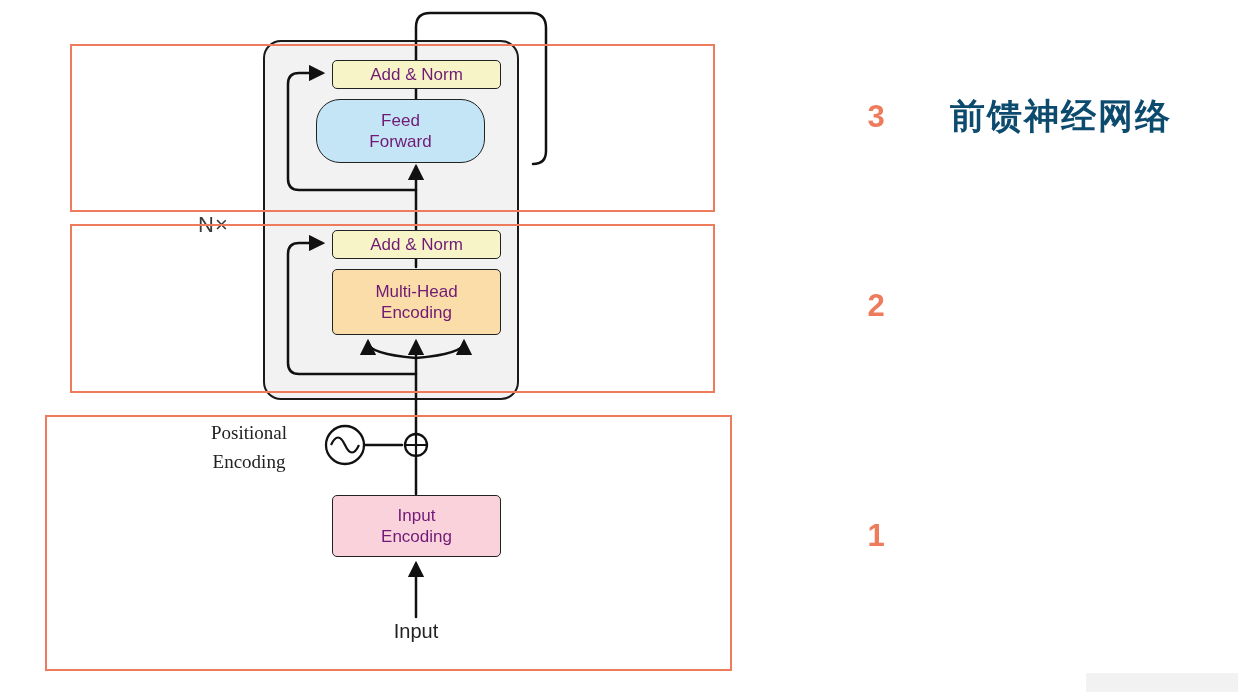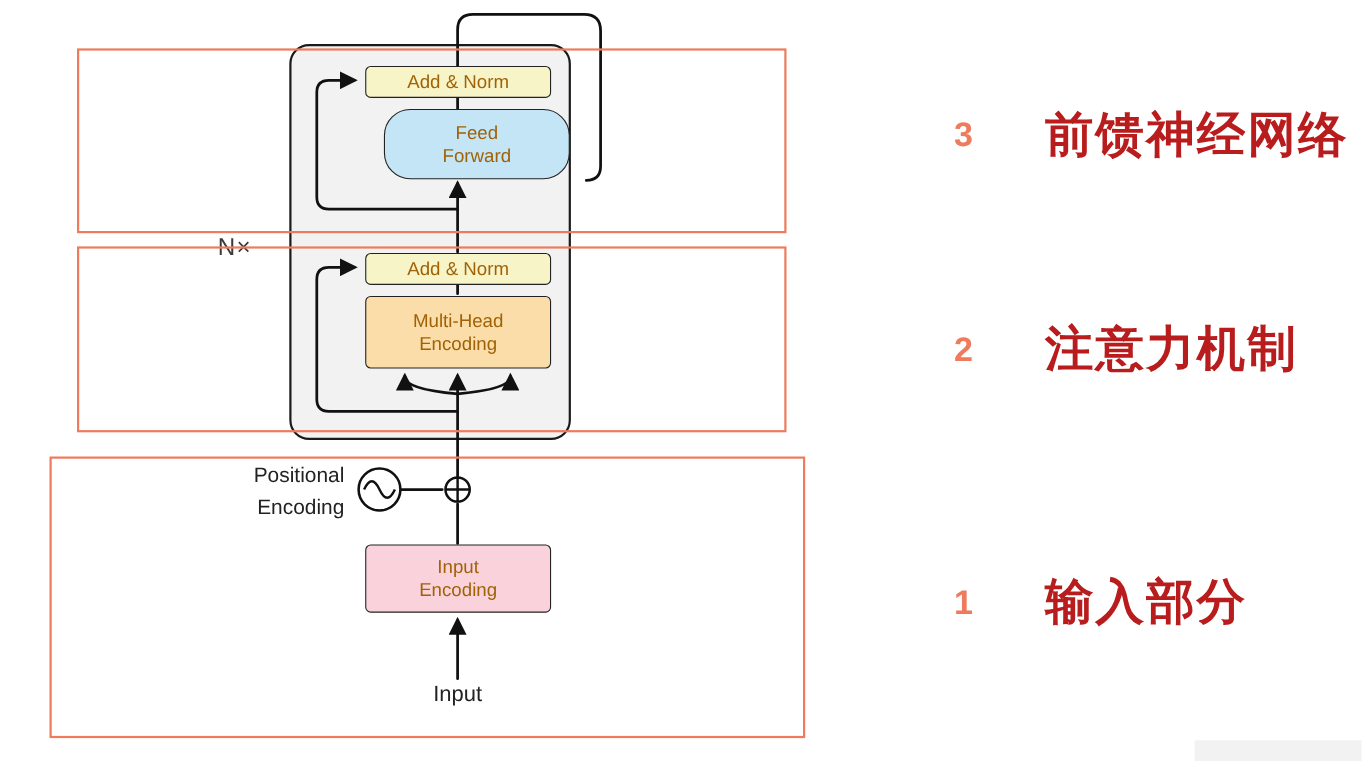--- a/index.html
+++ b/index.html
@@ -12,52 +12,52 @@
   .encoder{
     position:absolute;left:263px;top:40px;width:252px;height:356px;
     background:var(--encoder-bg,#f2f2f2);
     border:2.5px solid var(--encoder-border,#1a1a1a);
     border-radius:18px;z-index:1;
   }
   
   .node{
     position:absolute;z-index:3;display:flex;align-items:center;justify-content:center;
     border:1.6px solid #222;border-radius:5px;text-align:center;
-    font-size:17px;line-height:1.25;color:#a16207;
+    font-size:17px;line-height:1.25;color:#701a75;
   }
   .multiline{white-space:pre-line;}
   .an1{left:332px;top:60px;width:167px;height:27px;background:var(--addnorm-bg,#f7f5c8);}
   .an2{left:332px;top:230px;width:167px;height:27px;background:var(--addnorm-bg,#f7f5c8);}
-  .ff {left:349px;top:99px;width:167px;height:62px;background:var(--feedforward-bg,#c3e5f5);border-radius:24px;}
+  .ff {left:316px;top:99px;width:167px;height:62px;background:var(--feedforward-bg,#c3e5f5);border-radius:24px;}
   .mha{left:332px;top:269px;width:167px;height:64px;background:var(--attention-bg,#fadda8);}
   .emb{left:332px;top:495px;width:167px;height:60px;background:var(--embedding-bg,#fad2dc);}
   
   .txt{position:absolute;z-index:3;color:#222;}
   .nx{left:198px;top:212px;font-size:22px;color:#3a3a3a;letter-spacing:1px;}
-  .pos-enc{left:185px;top:418px;width:128px;text-align:right;font-size:19px;line-height:1.55;}
+  .pos-enc{left:185px;top:418px;width:128px;text-align:center;font-size:19px;line-height:1.55;font-family:Liberation Serif, serif;}
   .inputs{left:366px;top:620px;width:100px;text-align:center;font-size:20px;}
   
   .hl{
     position:absolute;border:2.5px solid var(--accent,#ed7b5c);
     background:transparent;z-index:4;pointer-events:none;
   }
   .hl-3{left:70px;top:44px;width:641px;height:164px;}
   .hl-2{left:70px;top:224px;width:641px;height:165px;}
   .hl-1{left:45px;top:415px;width:683px;height:252px;}
   
   .ann{
     position:absolute;left:860px;display:flex;align-items:center;gap:58px;z-index:5;
   }
   .ann-3{top:93px;} .ann-2{top:288px;} .ann-1{top:518px;}
   .ann-num{
     color:var(--accent,#ed7b5c);font-size:31px;font-weight:700;width:32px;text-align:center;
     font-family:"Liberation Sans",sans-serif;
   }
   .ann-label{
-    color:#b91c1c;font-size:44px;font-weight:700;letter-spacing:2px;
+    color:#0c4a6e;font-size:35px;font-weight:700;letter-spacing:2px;
     font-family:"Liberation Serif","DejaVu Serif",serif;
   }
   .watermark{
     position:absolute;left:1086px;top:673px;width:152px;height:19px;
     background:#f2f2f2;z-index:0;
   }
 </style>
 </head>
 <body>
 
@@ -125,22 +125,20 @@
   <div class="hl hl-3"></div>
   <div class="hl hl-2"></div>
   <div class="hl hl-1"></div>
 
   <div class="ann ann-3">
     <span class="ann-num">3</span>
     <span class="ann-label">前馈神经网络</span>
   </div>
   <div class="ann ann-2">
     <span class="ann-num">2</span>
-    <span class="ann-label">注意力机制</span>
   </div>
   <div class="ann ann-1">
     <span class="ann-num">1</span>
-    <span class="ann-label">输入部分</span>
   </div>
 
   <div class="watermark"></div>
 
 </div>
 
 </body></html>

